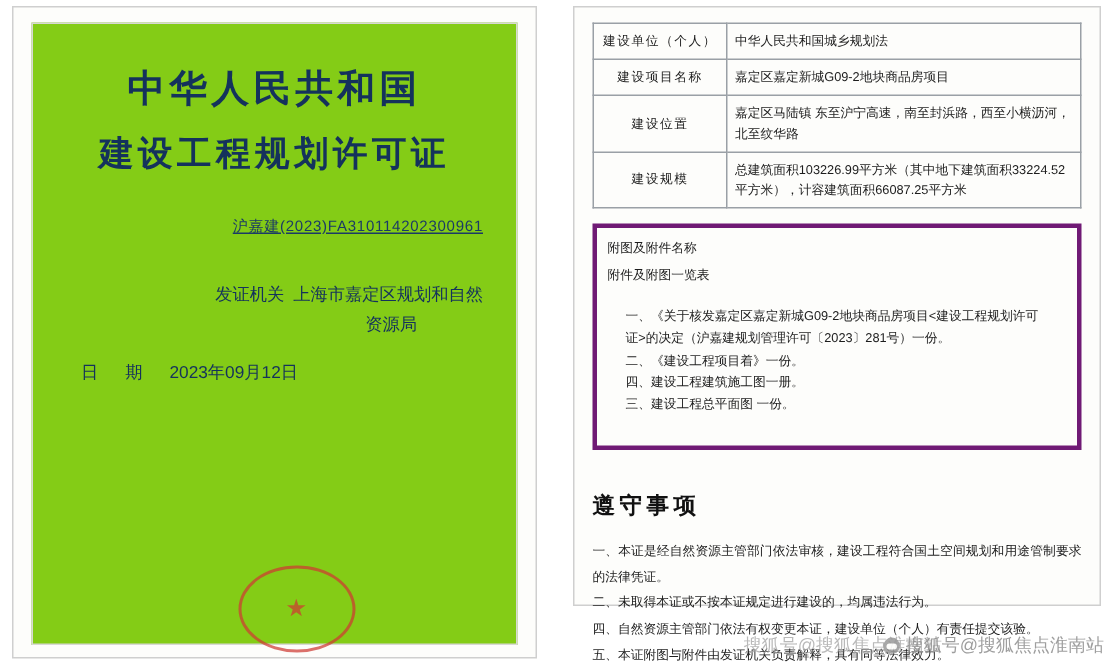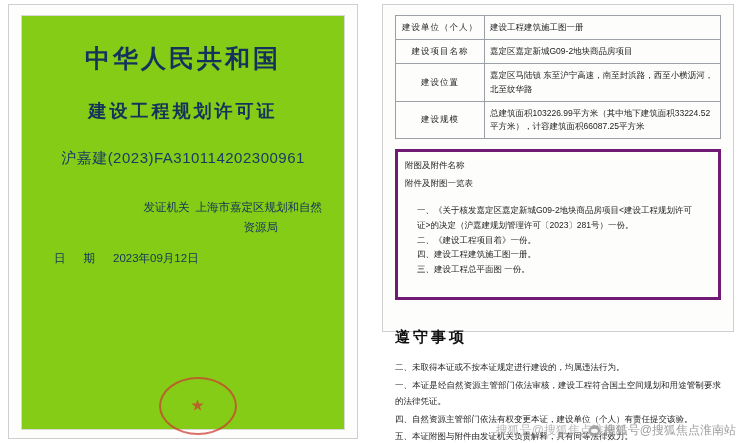--- a/index.html
+++ b/index.html
@@ -48,32 +48,33 @@
     font-family: "Liberation Serif", serif;
     font-size: 25px;
     font-weight: bold;
     letter-spacing: 3px;
     color: #14325c;
     margin-top: 12px;
   }
   .cert-title2 {
     text-align: center;
     font-family: "Liberation Serif", serif;
-    font-size: 18px;
+    font-size: 23px;
     font-weight: bold;
     letter-spacing: 3px;
     color: #14325c;
-    margin-top: 24px;
+    margin-top: 12px;
   }
   .cert-number {
-    text-align: center;
-    font-size: 15px;
+    text-align: right;
+    font-size: 10px;
     color: #1a3a66;
     margin-top: 26px;
     letter-spacing: 0.5px;
+    text-decoration: underline;
   }
   .cert-body {
     margin-top: 30px;
     font-size: 12.5px;
     line-height: 2.0;
     color: #14325c;
     text-align: justify;
     letter-spacing: 0.4px;
   }
   .cert-body .indent { padding-left: 26px; display: block; }
@@ -116,21 +117,21 @@
     background: #cf3a33;
     clip-path: polygon(50% 0%, 61% 35%, 98% 35%, 68% 57%, 79% 91%, 50% 70%, 21% 91%, 32% 57%, 2% 35%, 39% 35%);
   }
 
   
   .right-panel {
     position: absolute;
     left: 382px;
     top: 4px;
     width: 352px;
-    height: 328px;
+    height: 400px;
     background: #fdfdfb;
     border: 1px solid #cfcfcf;
     box-sizing: border-box;
     padding: 10px 12px;
   }
   table.info {
     width: 100%;
     border-collapse: collapse;
     table-layout: fixed;
     font-size: 8.5px;
@@ -238,21 +239,21 @@
     </div>
     <div class="seal"></div>
   </div>
 
   <div class="right-panel">
 
     <table class="info">
       <tbody>
         <tr>
           <td class="k">建设单位（个人）</td>
-          <td>建设工程建筑施工图一册</td>
+          <td>中华人民共和国城乡规划法</td>
         </tr>
         <tr>
           <td class="k">建设项目名称</td>
           <td>嘉定区嘉定新城G09-2地块商品房项目</td>
         </tr>
         <tr>
           <td class="k">建设位置</td>
           <td>嘉定区马陆镇 东至沪宁高速，南至封浜路，西至小横沥河，北至纹华路</td>
         </tr>
         <tr>
@@ -268,22 +269,22 @@
       <ol>
         <li>一、《关于核发嘉定区嘉定新城G09-2地块商品房项目&lt;建设工程规划许可证&gt;的决定（沪嘉建规划管理许可〔2023〕281号）一份。</li>
         <li>二、《建设工程项目着》一份。</li>
         <li>四、建设工程建筑施工图一册。</li>
         <li>三、建设工程总平面图   一份。</li>
       </ol>
     </div>
 
     <div class="rules-title">遵守事项</div>
     <div class="rules-list">
+      <div>一、本证是经自然资源主管部门依法审核，建设工程符合国土空间规划和用途管制要求的法律凭证。</div>
       <div>二、未取得本证或不按本证规定进行建设的，均属违法行为。</div>
-      <div>一、本证是经自然资源主管部门依法审核，建设工程符合国土空间规划和用途管制要求的法律凭证。</div>
       <div>四、自然资源主管部门依法有权变更本证，建设单位（个人）有责任提交该验。</div>
       <div>五、本证附图与附件由发证机关负责解释，具有同等法律效力。</div>
     </div>
   </div>
 
   <div class="wm2">搜狐号@搜狐焦点淮南站</div>
   <div class="wm">
     <span class="wx"></span>
     <span>搜狐号@搜狐焦点淮南站</span>
   </div>

